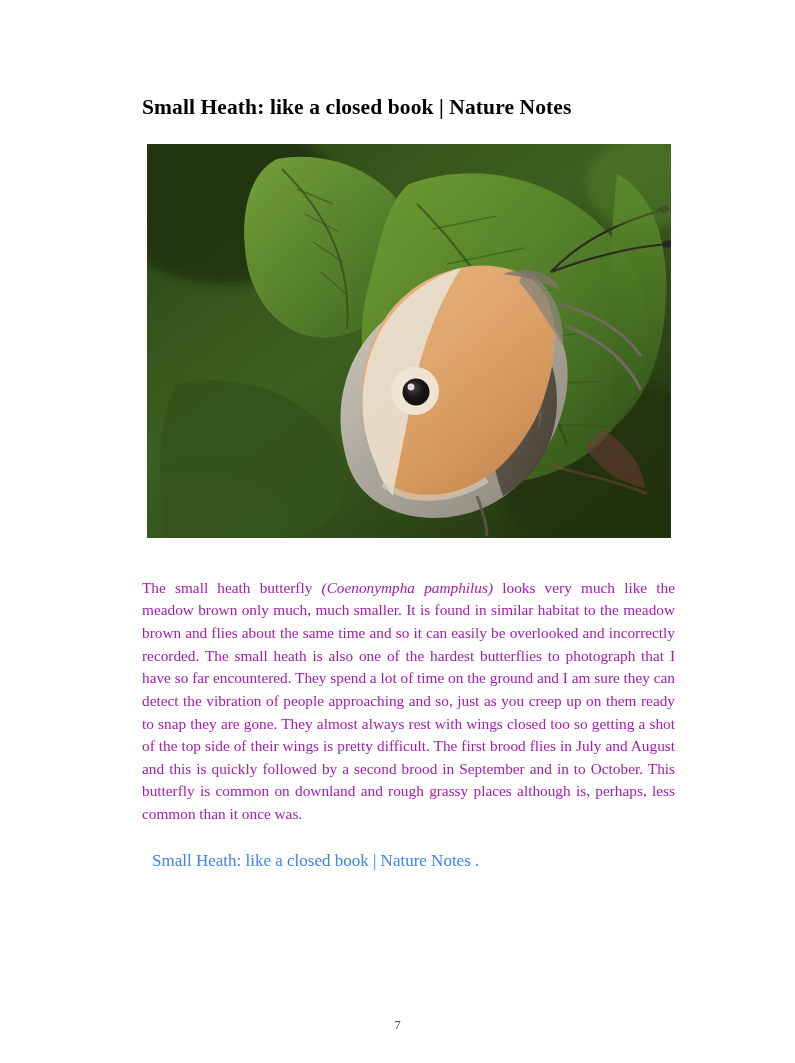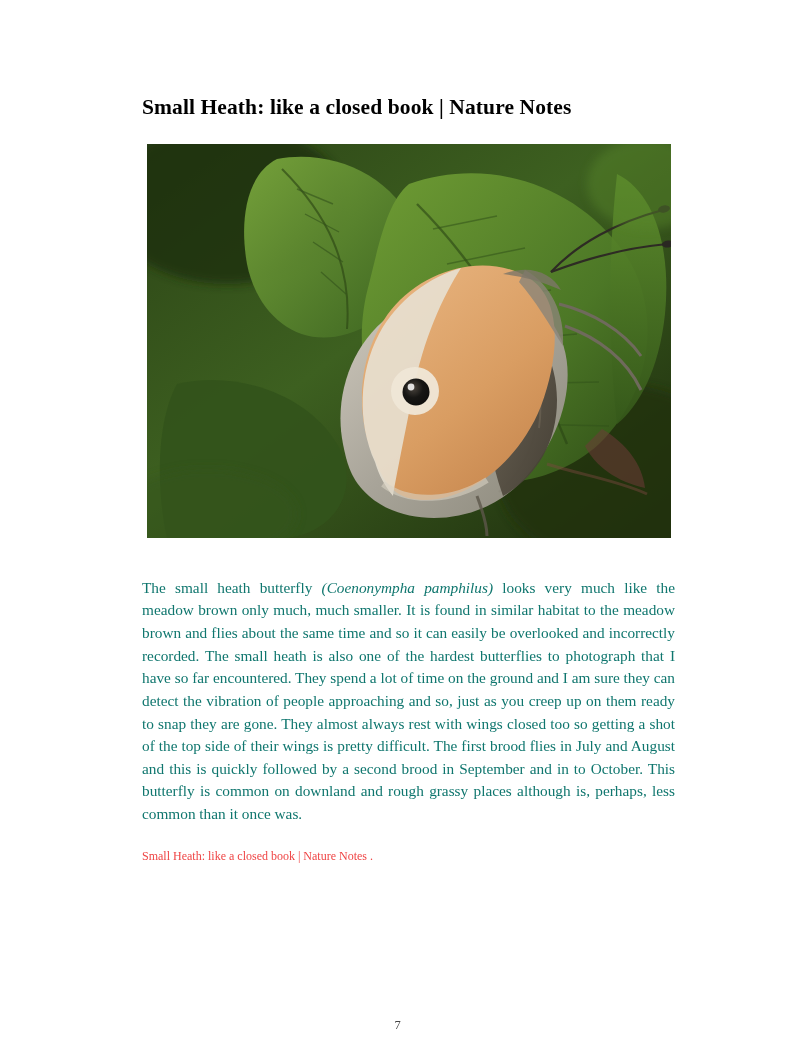--- a/index.html
+++ b/index.html
@@ -48,30 +48,30 @@
   .figure svg {
     display: block;
     width: 524px;
     height: 394px;
   }
   .body-text {
     margin: 39px 0 11px 0;
     font-size: 15.3px;
     line-height: 1.48;
     text-align: justify;
-    color: #0f766e;
+    color: #a21caf;
   }
   .body-text .sci {
     font-style: italic;
   }
   .caption-line {
-    margin: 22px 0 0 0;
-    font-size: 12px;
+    margin: 22px 0 0 10px;
+    font-size: 17px;
     line-height: 1.48;
-    color: #ef4444;
+    color: #3b82f6;
   }
   .page-number {
     position: absolute;
     left: 0;
     top: 1018px;
     width: 795px;
     text-align: center;
     font-size: 12.5px;
     color: #444;
   }

